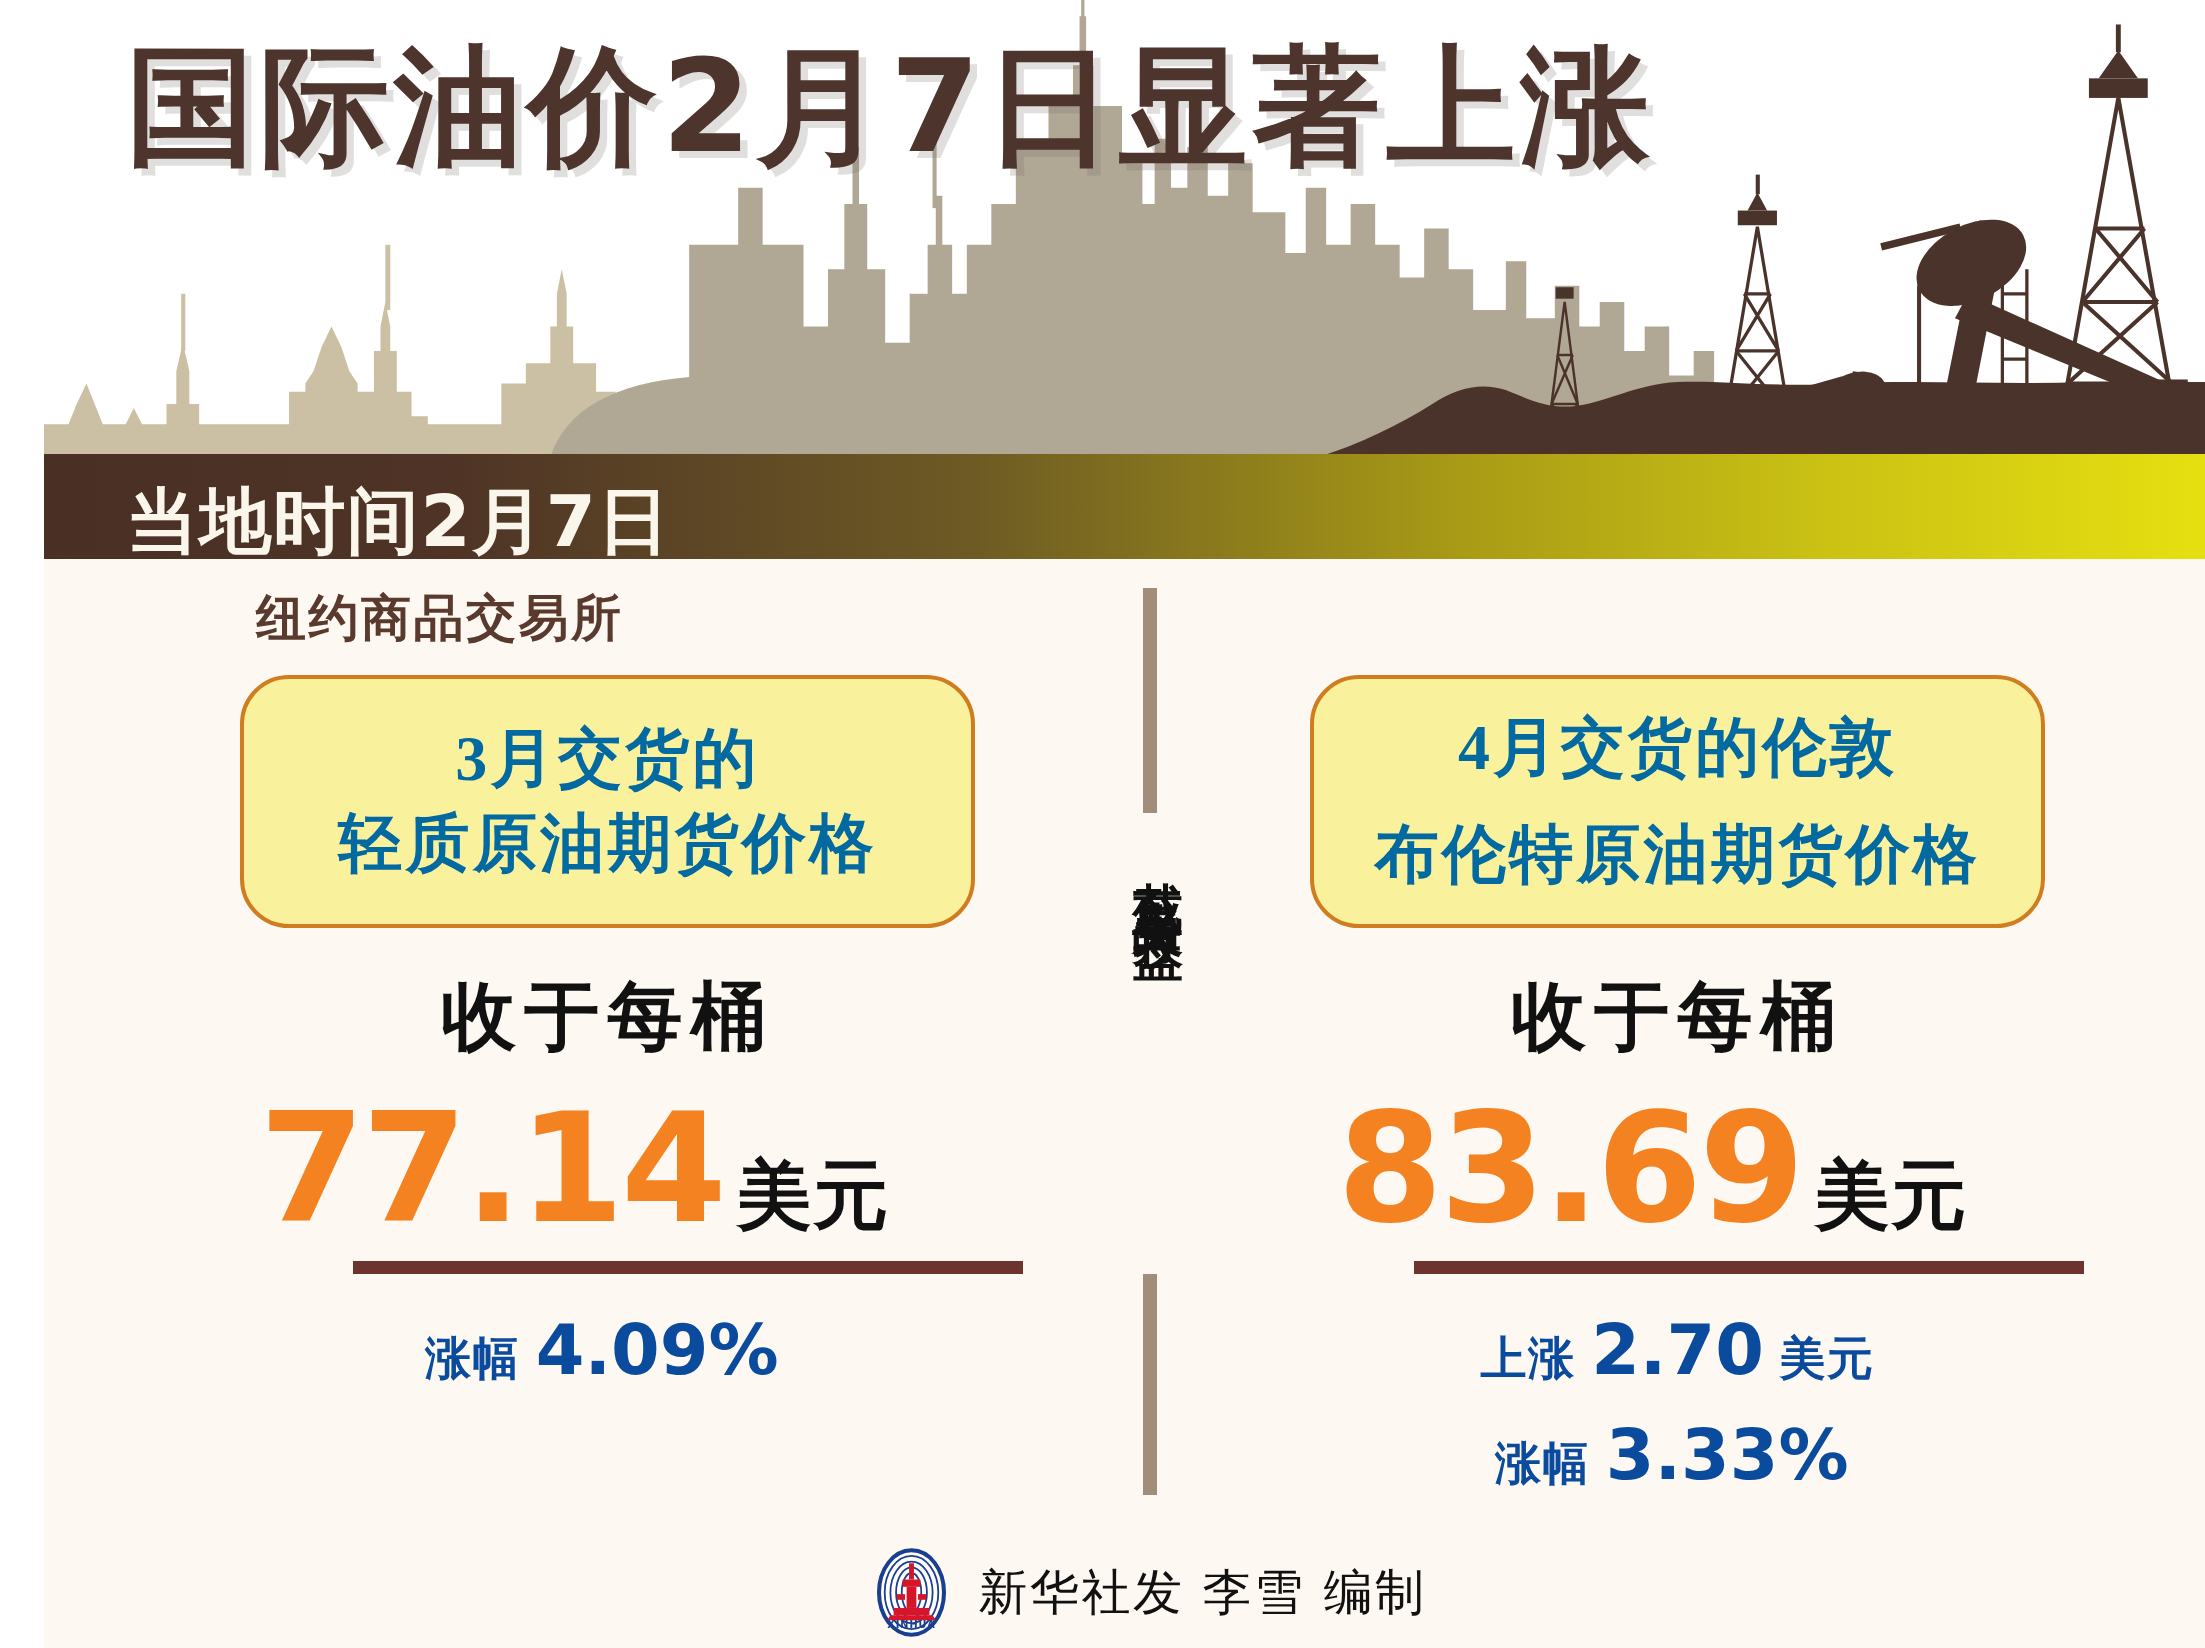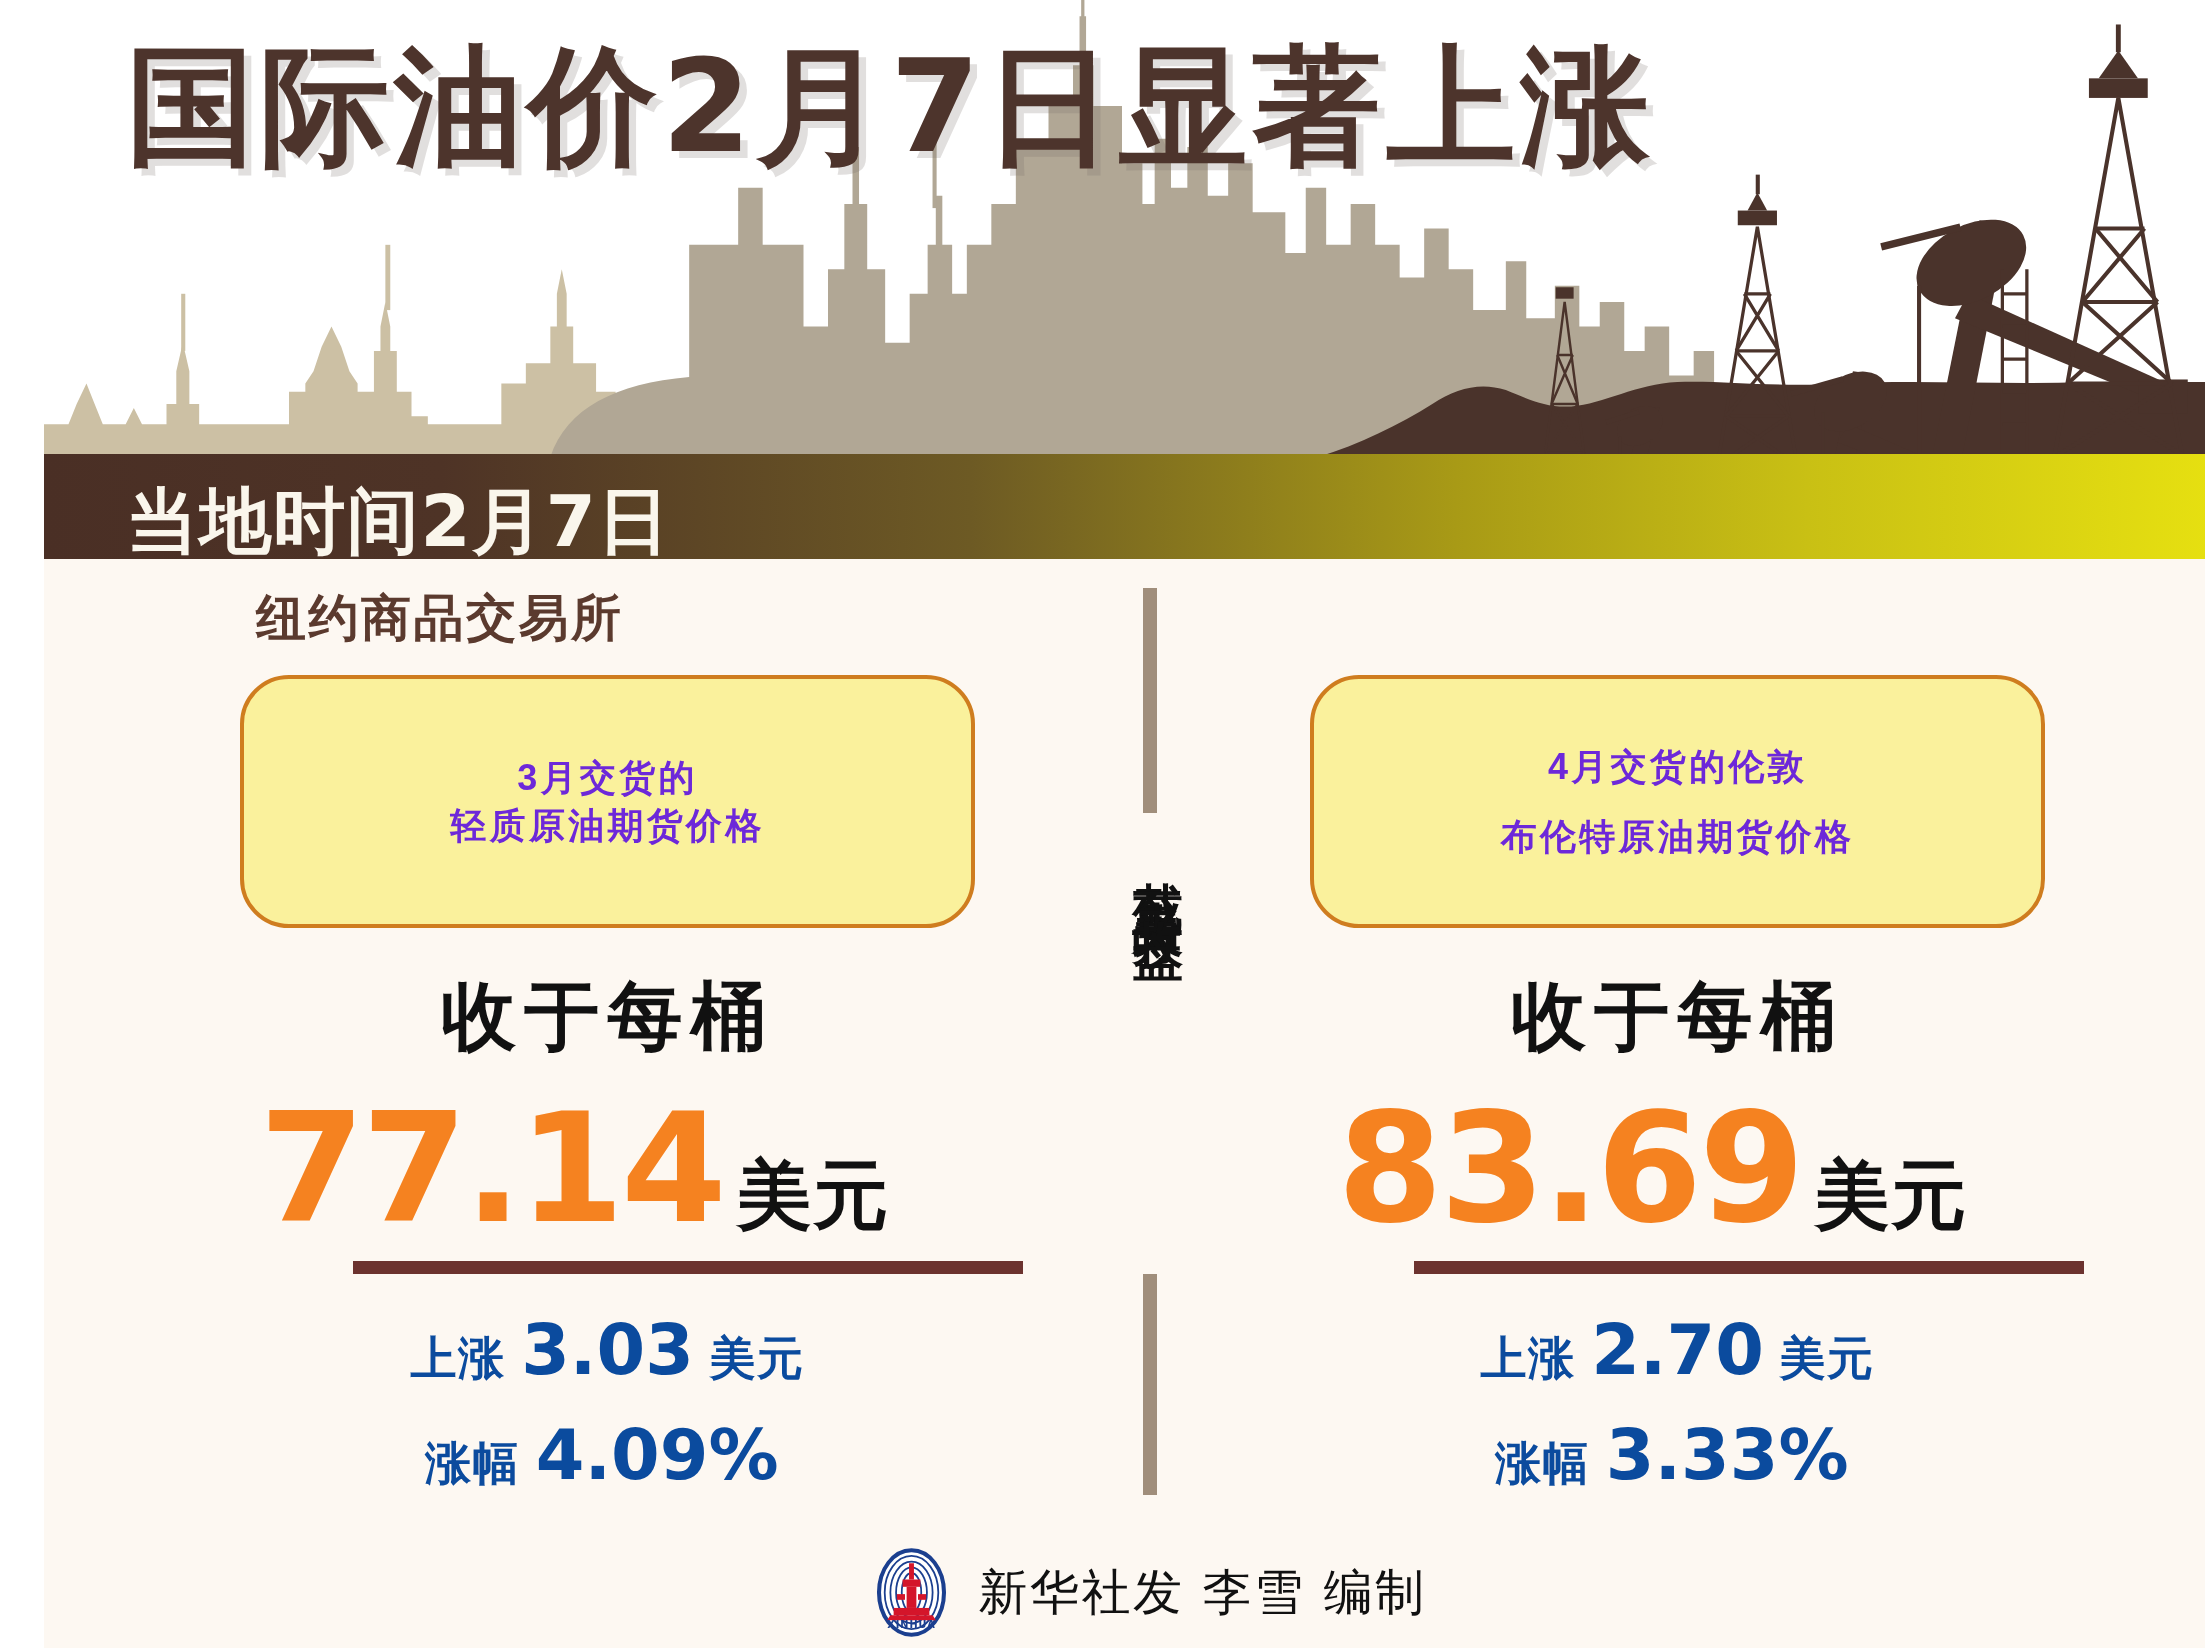--- a/index.html
+++ b/index.html
@@ -61,23 +61,23 @@
     position: absolute; top: 116px; width: 735px; height: 253px;
     background: #faf19c;
     border: 4.1px solid #cf7d1f;
     border-radius: 49px;
     display: flex; flex-direction: column;
     align-items: center; justify-content: center;
   }
   #pill-left  { left: 90px; }
   #pill-right { left: 82px; gap: 22px; }
   .pill-line {
-    font-size: 36px; font-weight: 700; color: #6d28d9;
+    font-size: 64px; font-weight: 700; color: #0369a1;
     letter-spacing: 3.3px; white-space: nowrap; line-height: 1.32;
-    font-family: Liberation Sans, sans-serif;
+    font-family: Liberation Serif, serif;
   }
 
   .close-label {
     position: absolute; top: 408px; width: 735px;
     text-align: center;
     font-size: 75px; font-weight: 700; color: #111111;
     letter-spacing: 8.2px; white-space: nowrap;
     font-family: "DejaVu Sans", sans-serif;
   }
   #close-left  { left: 90px; }
@@ -305,25 +305,20 @@
 
       <div class="price-row" id="price-left">
         <span class="price-value">77.14</span>
         <span class="price-unit">美元</span>
       </div>
 
       <div class="rule" id="rule-left"></div>
 
       <div class="delta-block" id="delta-left">
         <div class="delta-line">
-          <span class="delta-word">上涨</span>
-          <span class="delta-num">3.03</span>
-          <span class="delta-unit">美元</span>
-        </div>
-        <div class="delta-line">
           <span class="delta-word">涨幅</span>
           <span class="delta-num">4.09%</span>
         </div>
       </div>
     </div>
 
     <div class="panel" id="panel-right">
       <div class="pill" id="pill-right">
         <div class="pill-line">4月交货的伦敦</div>
         <div class="pill-line">布伦特原油期货价格</div>

